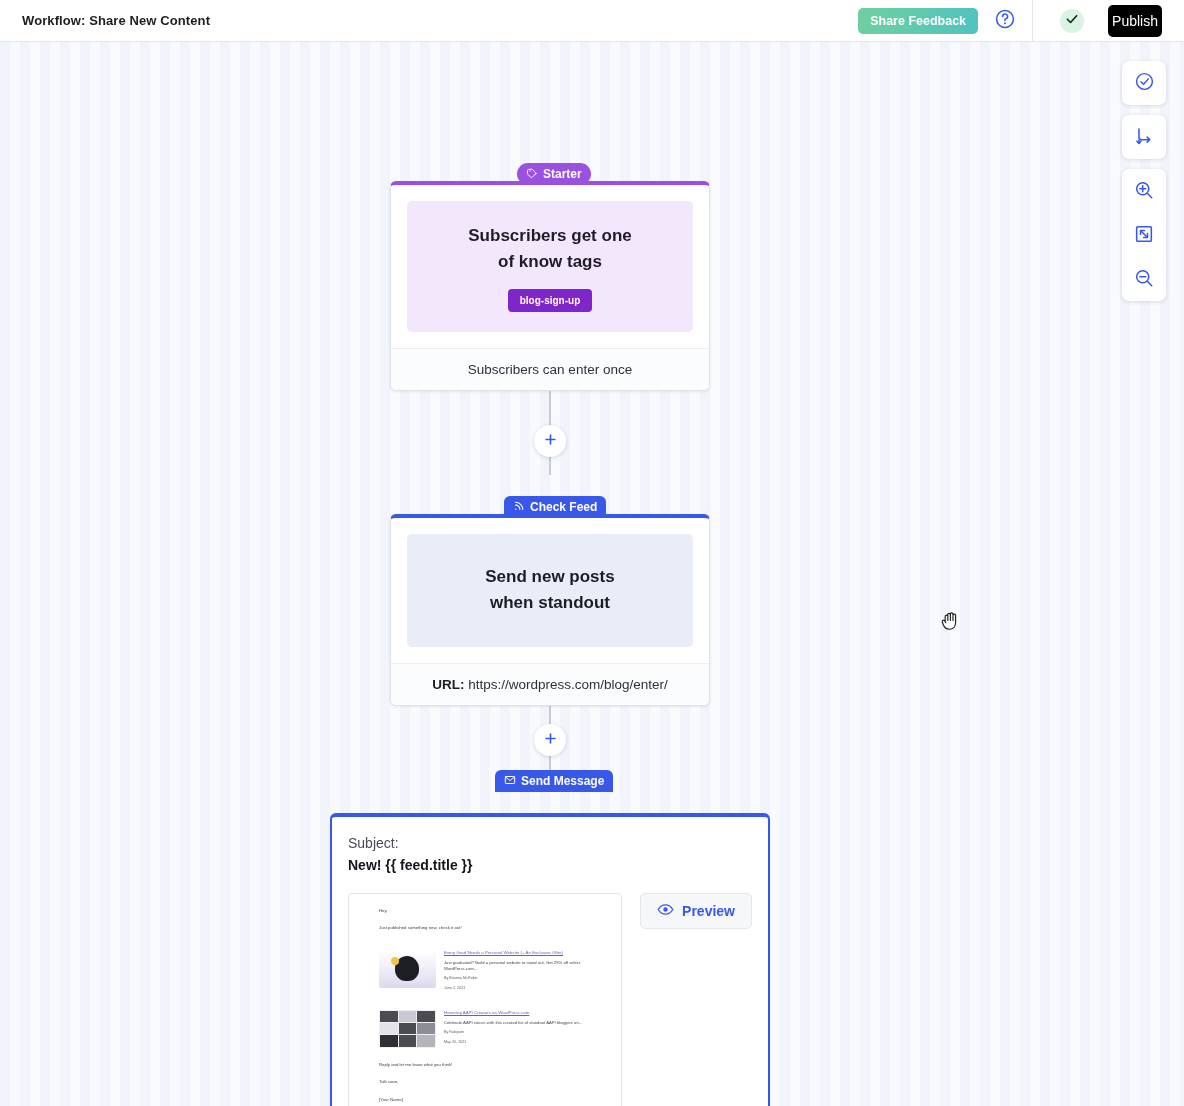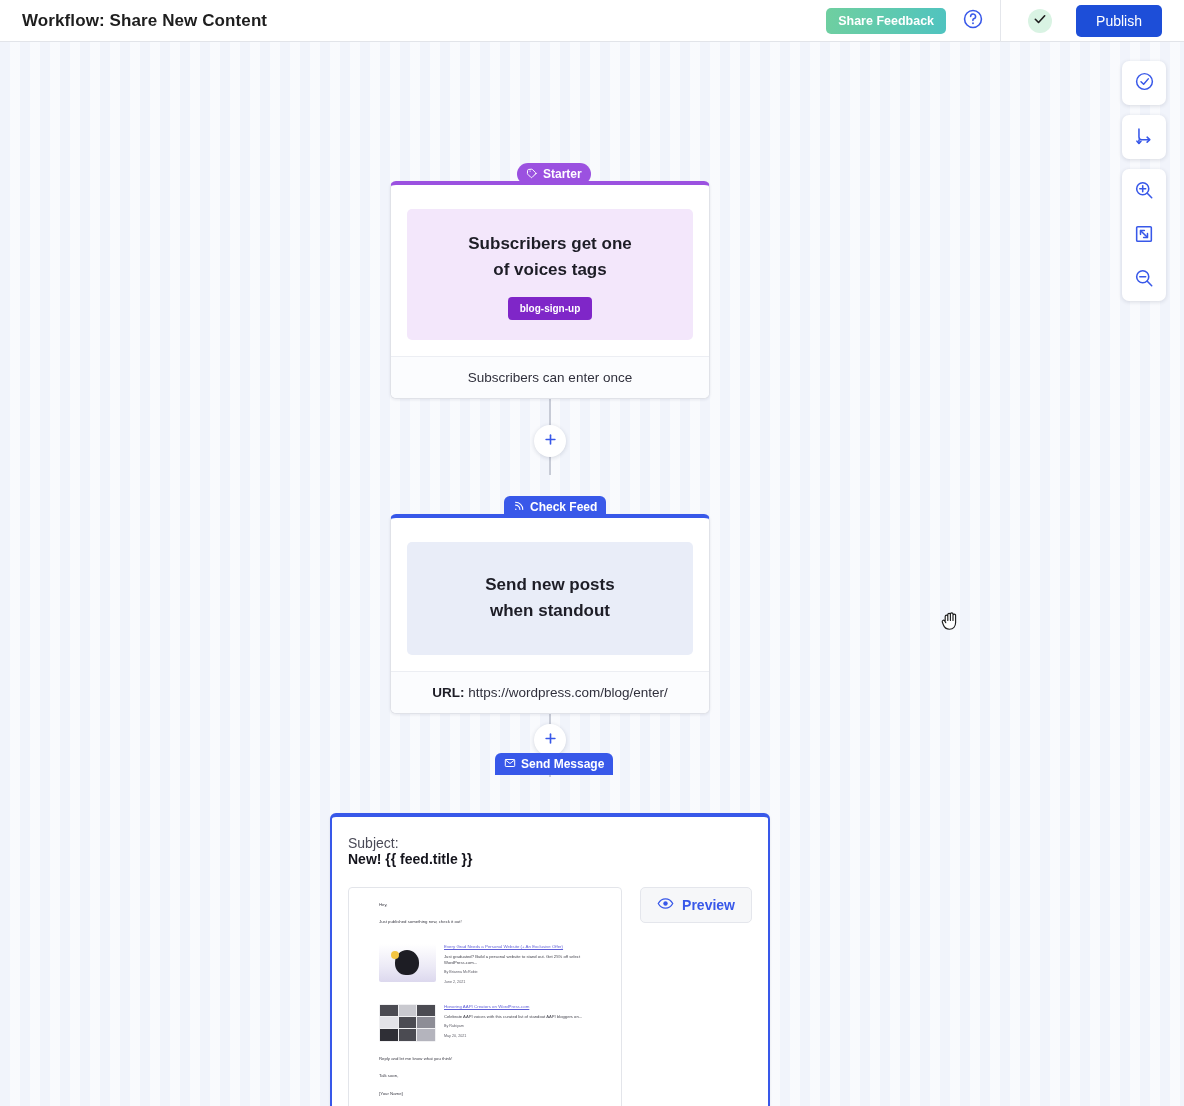--- a/index.html
+++ b/index.html
@@ -14,21 +14,21 @@
   .topbar {
     position: absolute; top: 0; left: 0;
     width: 1184px; height: 42px;
     background: #ffffff;
     border-bottom: 1px solid #e2e4e9;
     display: flex; align-items: center;
     z-index: 40;
   }
   .topbar-title {
     margin-left: 22px;
-    font-size: 17px;
+    font-size: 13px;
     font-weight: 700;
     color: #1e1e1e;
     letter-spacing: .1px;
   }
   .topbar-right {
     margin-left: auto;
     display: flex; align-items: center; height: 100%;
   }
   .share-feedback {
     height: 26px;
@@ -56,23 +56,23 @@
   .status-check {
     width: 24px; height: 24px;
     border-radius: 50%;
     background: #d9f3e3;
     display: flex; align-items: center; justify-content: center;
     margin-left: 27px;
   }
   .publish-btn {
     margin-left: 24px; margin-right: 22px;
     height: 32px;
-    padding: 0 20px;
+    padding: 0 4px;
     border-radius: 5px;
-    background: #1d4ed8;
+    background: #000000;
     color: #fff;
     font-size: 14px;
     font-weight: 500;
     border: none; cursor: pointer;
     display: flex; align-items: center;
   }
 
   
   .canvas {
     position: absolute;
@@ -159,21 +159,20 @@
   .node.purple-top { border-top: 4px solid #9b51e0; }
   .node.blue-top   { border-top: 4px solid #3858e9; }
   .node.selected   { border: 2px solid #3858e9; border-top: 4px solid #3858e9; }
 
   .node-body { padding: 16px; }
 
   .node-banner {
     border-radius: 5px;
     padding: 22px 16px 20px;
     text-align: center;
-    margin-top: 8px;
   }
   .node-banner.lilac { background: #f3e7fb; }
   .node-banner.pale  { background: #e9edf8; }
   .node-banner-title {
     font-size: 17px;
     font-weight: 700;
     color: #1d1d26;
     line-height: 1.55;
   }
   .tag-pill {
@@ -194,21 +193,21 @@
     text-align: center;
     font-size: 13.5px;
     color: #30303c;
   }
   .node-footer b { color: #1d1d26; }
 
   
   .msg-label {
     font-size: 14px;
     color: #4a4a57;
-    margin-bottom: 0;
+    margin-bottom: 6px;
   }
   .msg-subject {
     font-size: 14px;
     font-weight: 700;
     color: #14141c;
     margin-bottom: 20px;
   }
   .msg-row { display: flex; gap: 18px; align-items: flex-start; }
 
   .email-preview {
@@ -425,21 +424,21 @@
           <circle cx="8.2" cy="8.2" r="1.2" fill="#ffffff" stroke="none"></circle>
         </svg>
       </span>
       <span>Starter</span>
     </div>
 
     <div class="node purple-top" style="left:390px;top:139px;width:320px;">
       <div class="node-body">
         <div class="node-banner lilac">
           <div class="node-banner-title">Subscribers get one</div>
-          <div class="node-banner-title">of voices tags</div>
+          <div class="node-banner-title">of know tags</div>
           <span class="tag-pill">blog-sign-up</span>
         </div>
       </div>
       <div class="node-footer">Subscribers can enter once</div>
     </div>
 
     <button class="plus-btn" style="left:534px;top:383px;">
       <span>
         <svg width="15" height="15" viewBox="0 0 24 24" fill="none" stroke="#3858e9" stroke-width="2.6" stroke-linecap="round">
           <line x1="12" y1="5" x2="12" y2="19"></line>
@@ -474,21 +473,21 @@
 
     <button class="plus-btn" style="left:534px;top:682px;">
       <span>
         <svg width="15" height="15" viewBox="0 0 24 24" fill="none" stroke="#3858e9" stroke-width="2.6" stroke-linecap="round">
           <line x1="12" y1="5" x2="12" y2="19"></line>
           <line x1="5" y1="12" x2="19" y2="12"></line>
         </svg>
       </span>
     </button>
 
-    <div class="node-badge blue" style="left:495px;top:711px;">
+    <div class="node-badge blue" style="left:495px;top:728px;">
       <span>
         <svg width="12" height="12" viewBox="0 0 24 24" fill="none" stroke="#ffffff" stroke-width="2" stroke-linecap="round" stroke-linejoin="round">
           <rect x="2.6" y="5" width="18.8" height="14" rx="1.6"></rect>
           <polyline points="3.4,6.4 12,13 20.6,6.4"></polyline>
         </svg>
       </span>
       <span>Send Message</span>
     </div>
 
     <div class="node selected" style="left:330px;top:771px;width:440px;">

